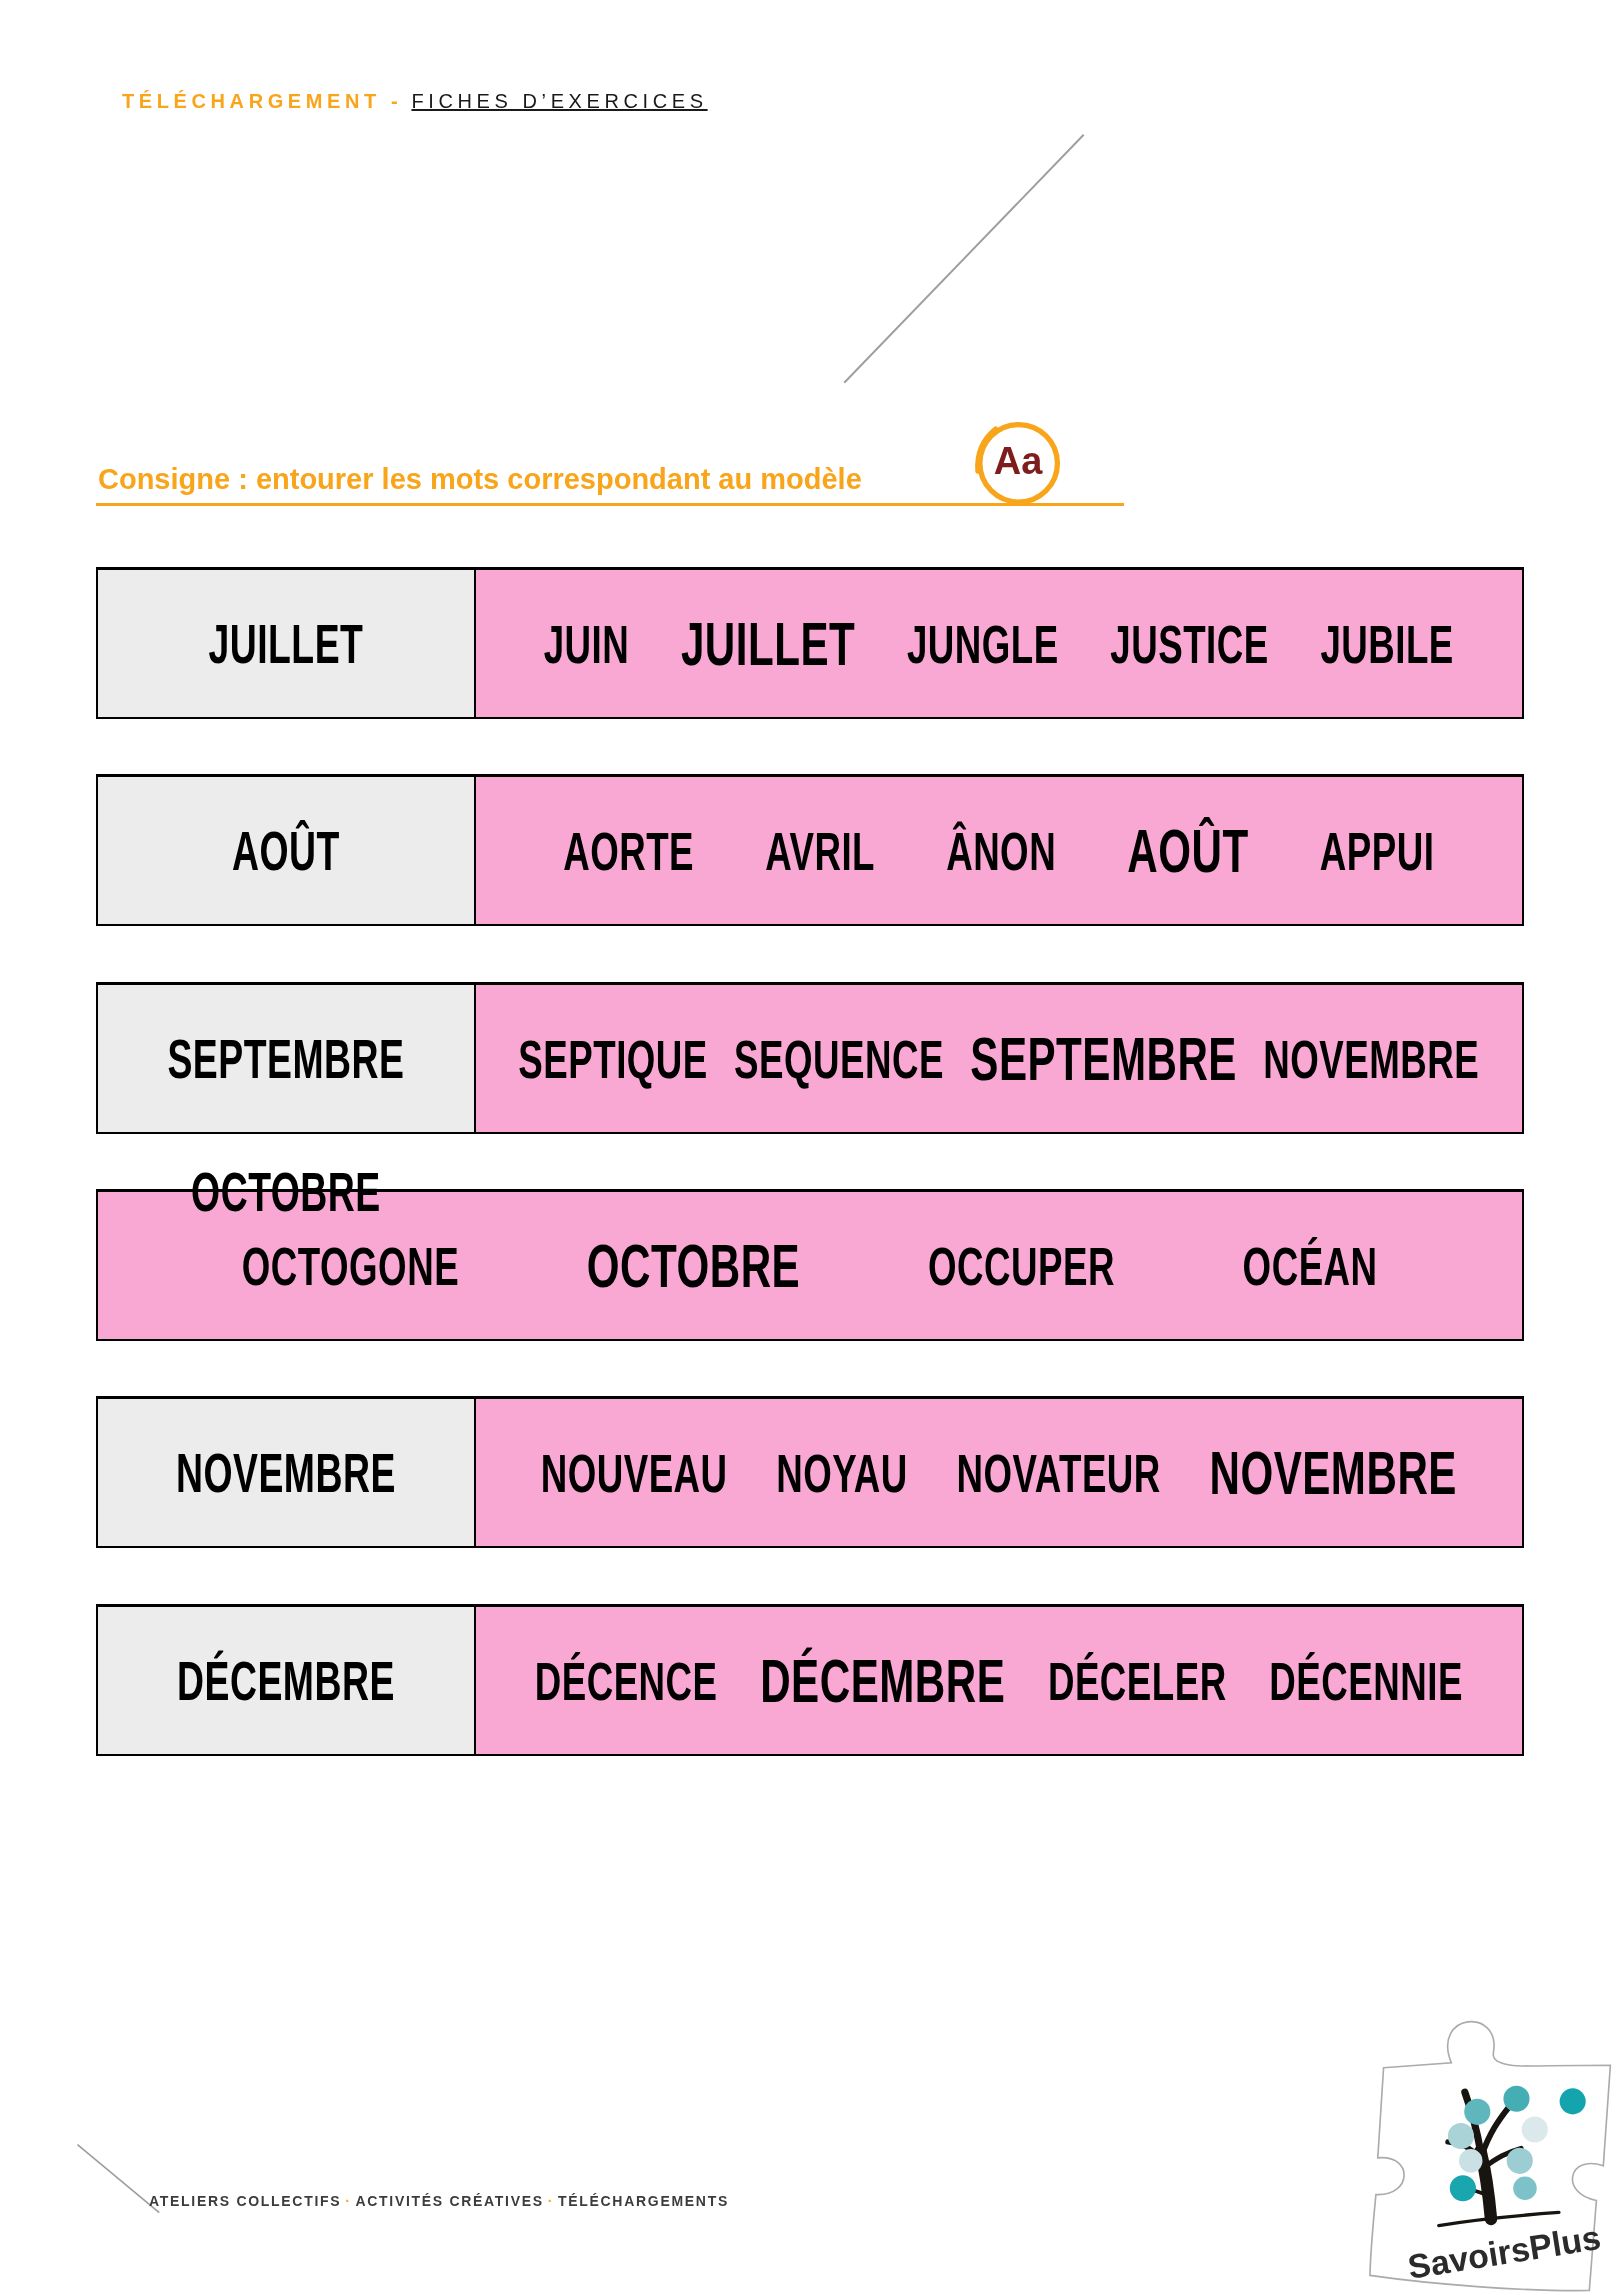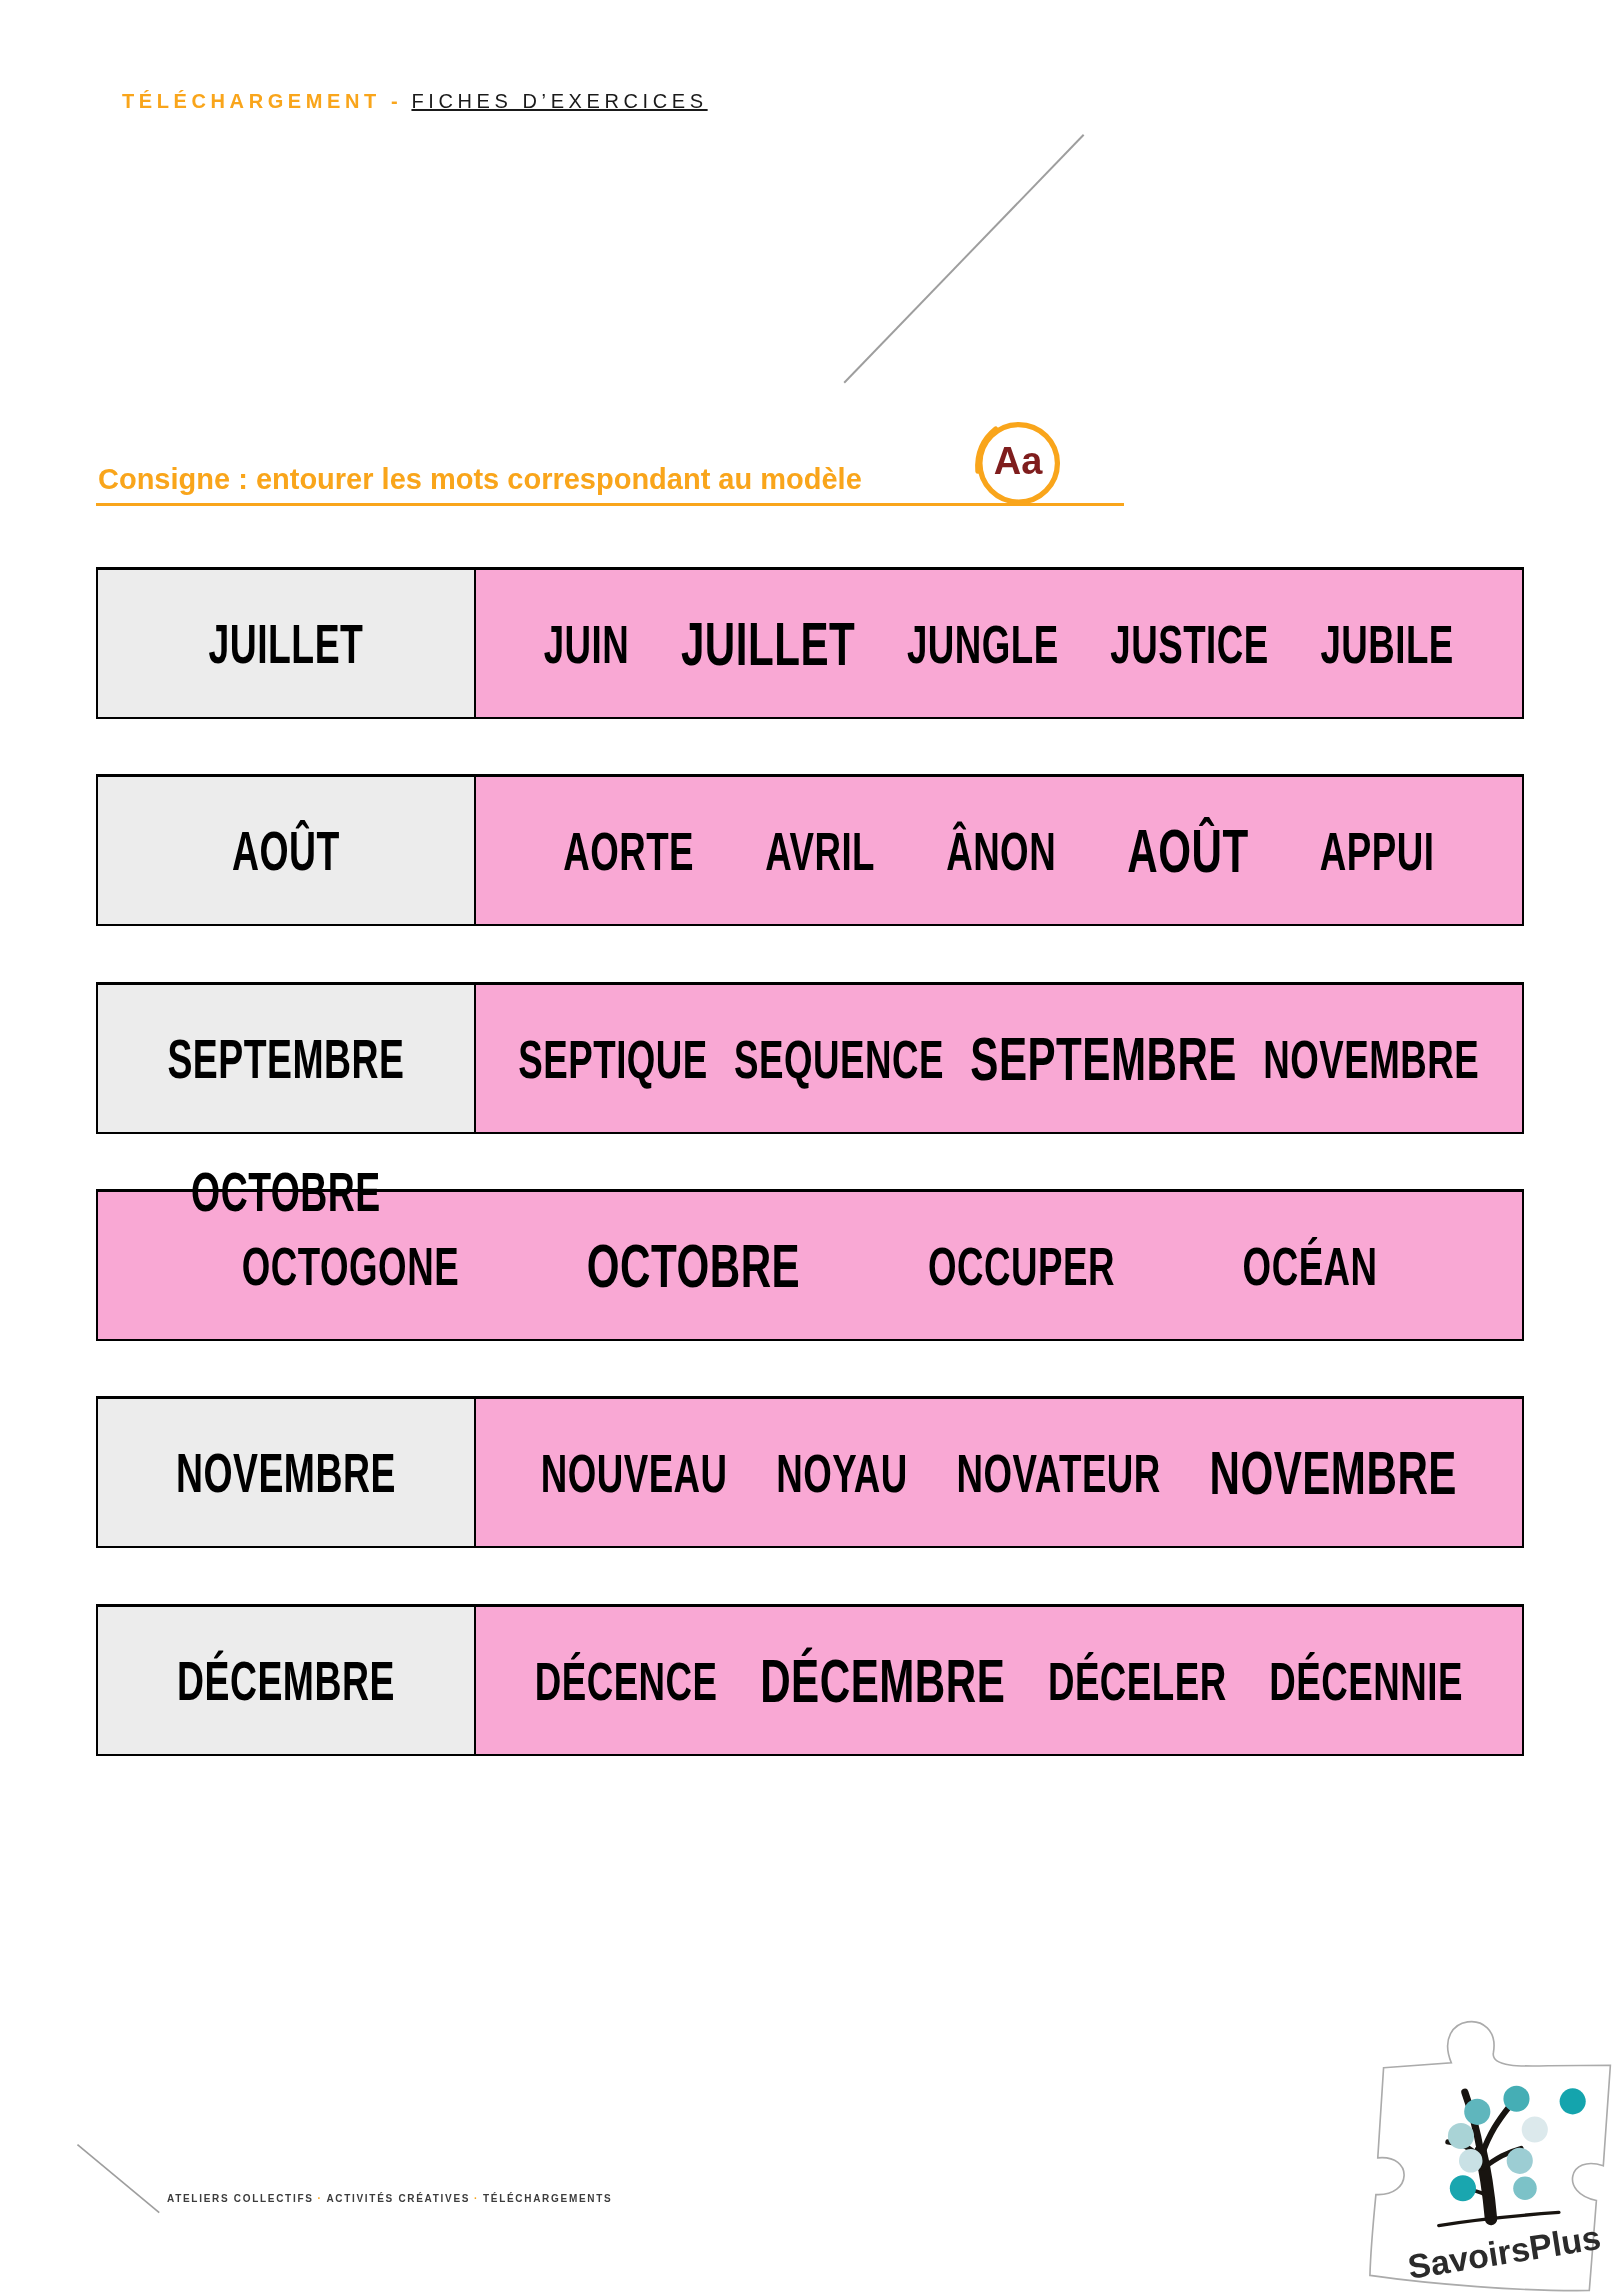--- a/index.html
+++ b/index.html
@@ -47,21 +47,21 @@
   .word { font-size:54px; font-weight:700; color:#000; white-space:nowrap; letter-spacing:0.7px; }
   .word.match { font-size:62px; }
   .model-word { font-size:55px; font-weight:700; color:#000; white-space:nowrap; letter-spacing:0.7px; }
 
   
   .blog-logo { position:absolute; left:99px; top:2155px; white-space:nowrap; }
   .blog-logo .cond2 { display:inline-block; transform:scaleX(0.84); transform-origin:left center; white-space:nowrap; }
   .blog-bold   { font-size:39px; font-weight:700; color:#0d0d0d; letter-spacing:0.7px; }
   .blog-light  { font-size:39px; font-weight:400; color:#1c1c1c; margin-left:3.9px; }
   .blog-accent { font-size:39px; font-weight:700; color:var(--accent); }
-  .blog-tagline { position:absolute; left:167px; top:2193px; font-size:10px; font-weight:700;
+  .blog-tagline { position:absolute; left:149px; top:2193px; font-size:14px; font-weight:700;
                   letter-spacing:1.7px; color:#3c3c3c; white-space:nowrap; }
   .blog-tagline .dot { color:var(--accent); padding:0 3.9px; }
 
   
   .brand-logo { position:absolute; right:0; bottom:0; width:281px; height:301px; }
 </style>
 </head>
 <body>
 
 <div class="page">

